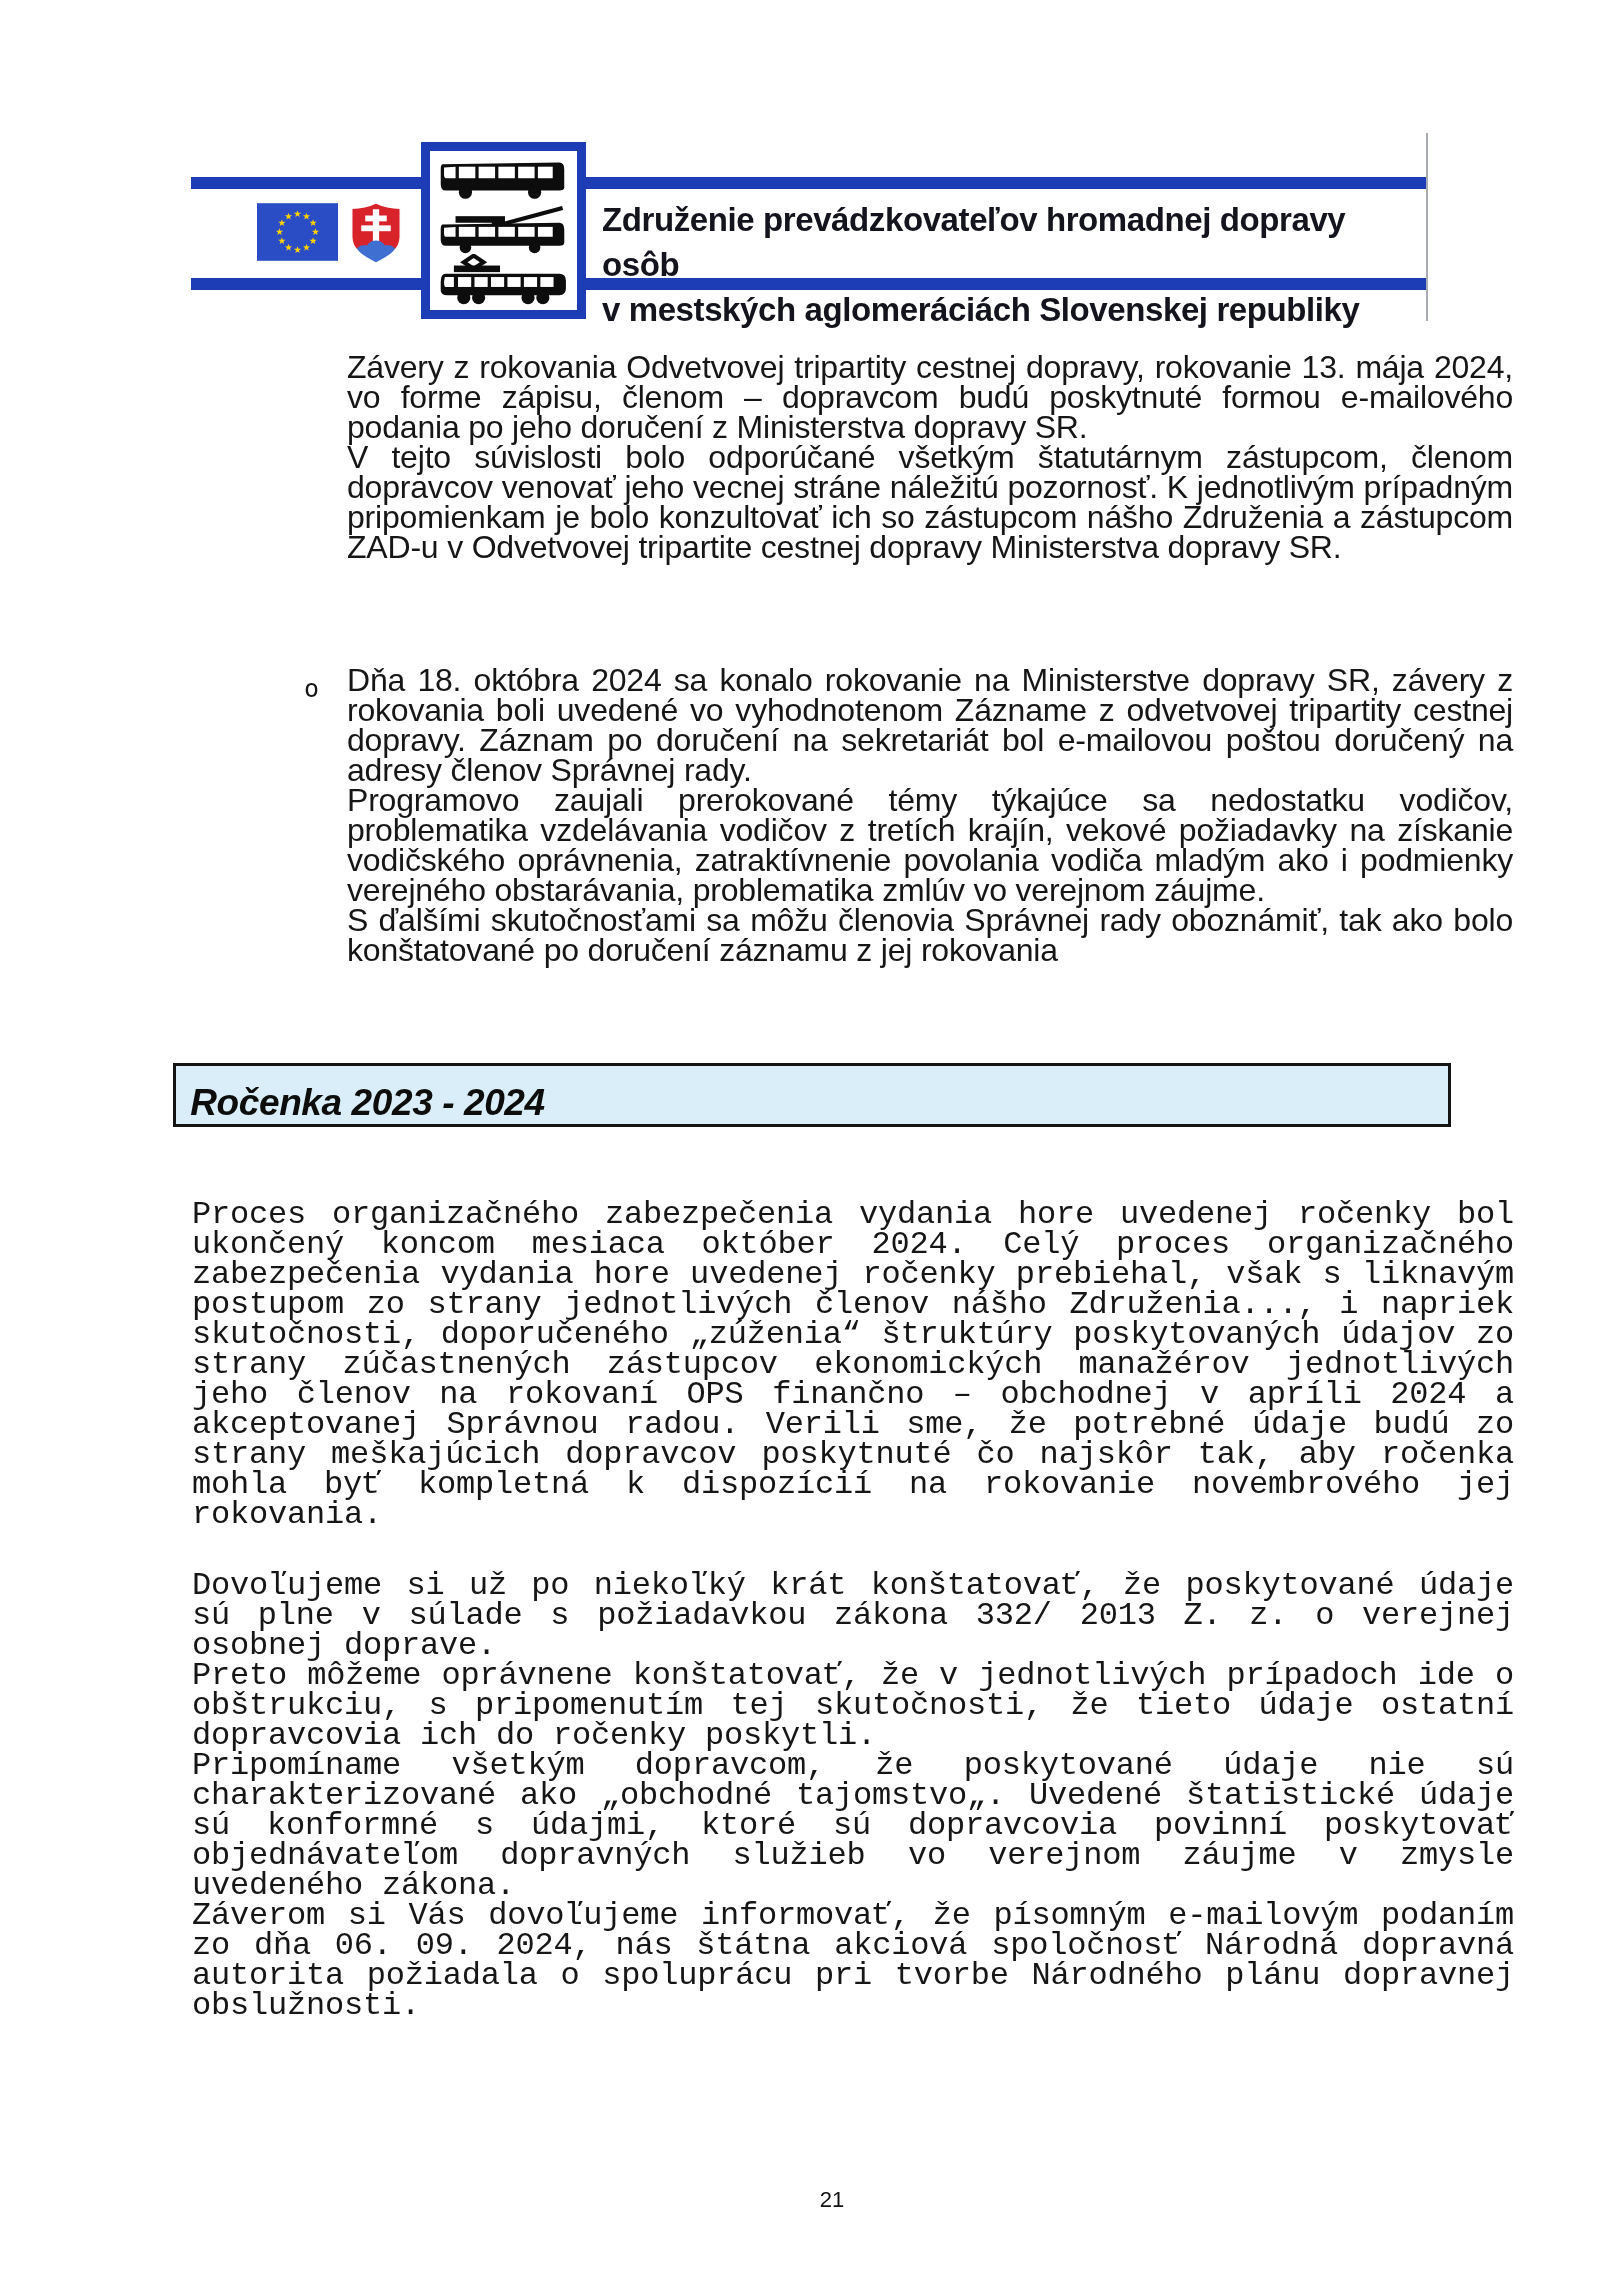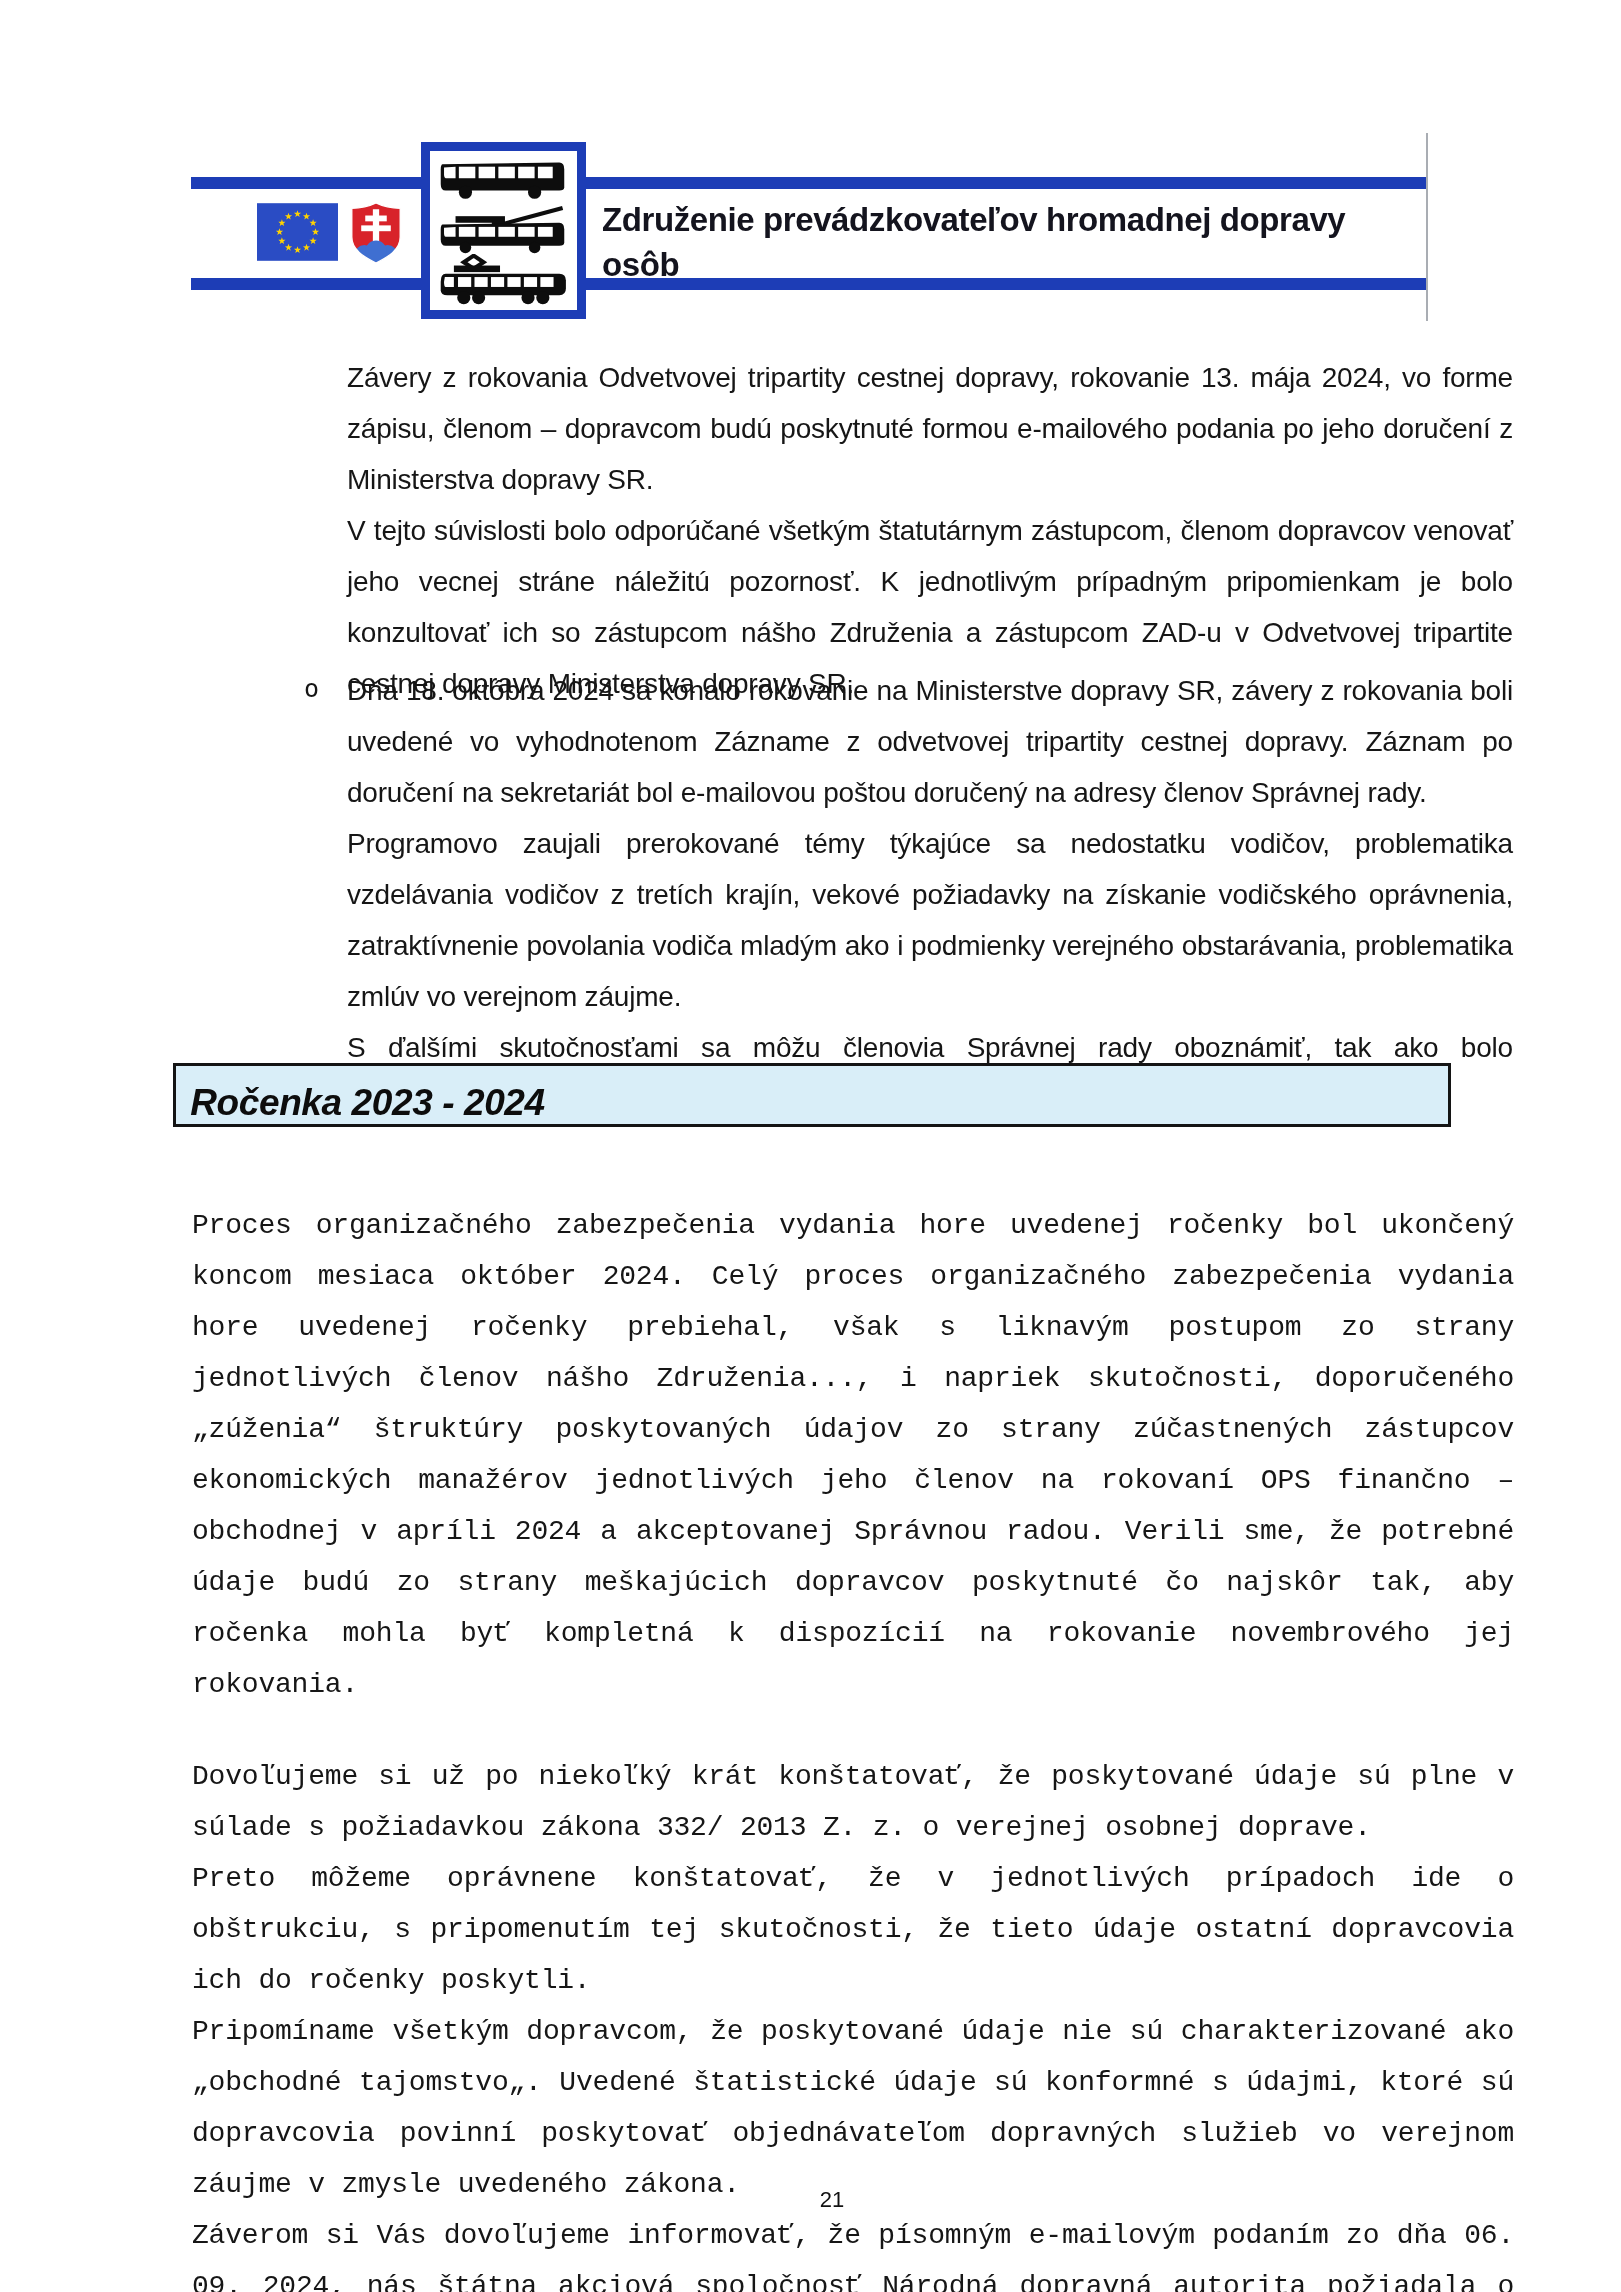--- a/index.html
+++ b/index.html
@@ -27,21 +27,21 @@
   }
   .logo-box svg{display:block;width:100%;}
   .org-title{
     position:absolute;left:602px;top:197px;width:824px;
     font-size:33px;font-weight:bold;line-height:45px;
     color:#14141e;letter-spacing:-0.4px;
   }
   
   .para{
     position:absolute;
-    font-size:28px;line-height:51px;
+    font-size:32px;line-height:30px;
     text-align:justify;letter-spacing:-0.2px;
   }
   .para p{margin:0;}
   .blockA{left:347px;top:352px;width:1166px;}
   .bullet-marker{
     position:absolute;left:304px;top:669px;
     font-size:25px;line-height:39px;font-family:"DejaVu Sans Mono","Liberation Mono",monospace;
   }
   .blockB{left:347px;top:665px;width:1166px;}
   .section-box{
@@ -160,20 +160,21 @@
       </g>
       <circle cx="32" cy="53" r="8" fill="#0d0d0d"></circle>
         <circle cx="50" cy="53" r="8" fill="#0d0d0d"></circle>
       <circle cx="110" cy="53" r="8" fill="#0d0d0d"></circle>
         <circle cx="128" cy="53" r="8" fill="#0d0d0d"></circle>
     </svg>
   </div>
 
   <div class="org-title">
     <div>Združenie prevádzkovateľov hromadnej dopravy osôb</div>
+    <div>v mestských aglomeráciách Slovenskej republiky</div>
   </div>
 
   <div class="para blockA">
     <p>Závery z rokovania Odvetvovej tripartity cestnej dopravy, rokovanie 13. mája 2024, vo forme zápisu, členom – dopravcom budú poskytnuté formou e-mailového podania po jeho doručení z Ministerstva dopravy SR.</p>
     <p>V tejto súvislosti bolo odporúčané všetkým štatutárnym zástupcom, členom dopravcov venovať jeho vecnej stráne náležitú pozornosť. K jednotlivým prípadným pripomienkam je bolo konzultovať ich so zástupcom nášho Združenia a zástupcom ZAD-u v Odvetvovej tripartite cestnej dopravy Ministerstva dopravy SR.</p>
   </div>
 
   <span class="bullet-marker">o</span>
   <div class="para blockB">
     <p>Dňa 18. októbra 2024 sa konalo rokovanie na Ministerstve dopravy SR, závery z rokovania boli uvedené vo vyhodnotenom Zázname z odvetvovej tripartity cestnej dopravy. Záznam po doručení na sekretariát bol e-mailovou poštou doručený na adresy členov Správnej rady.</p>

